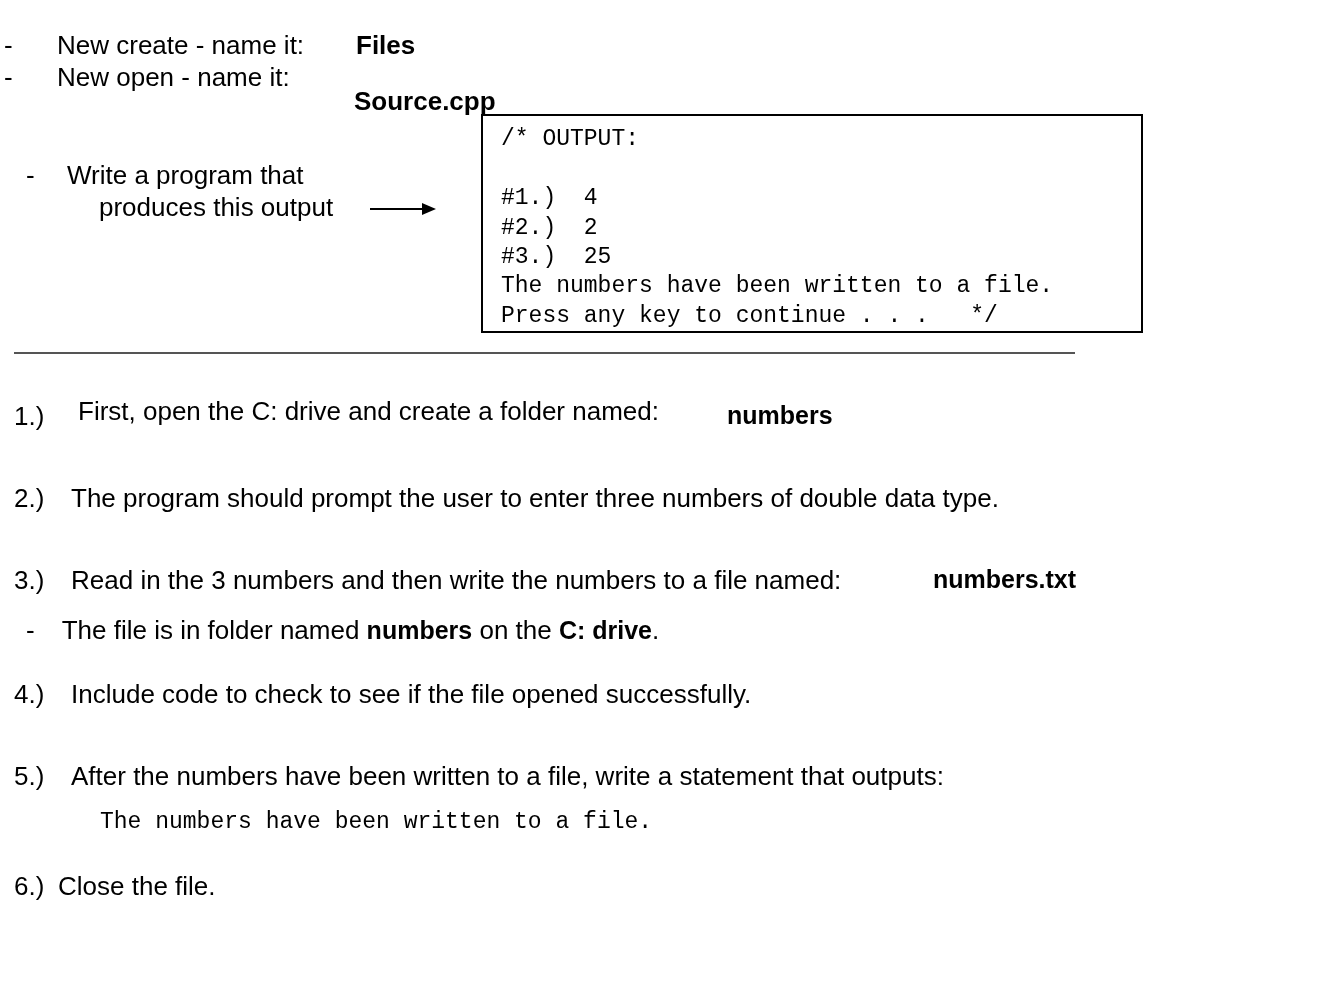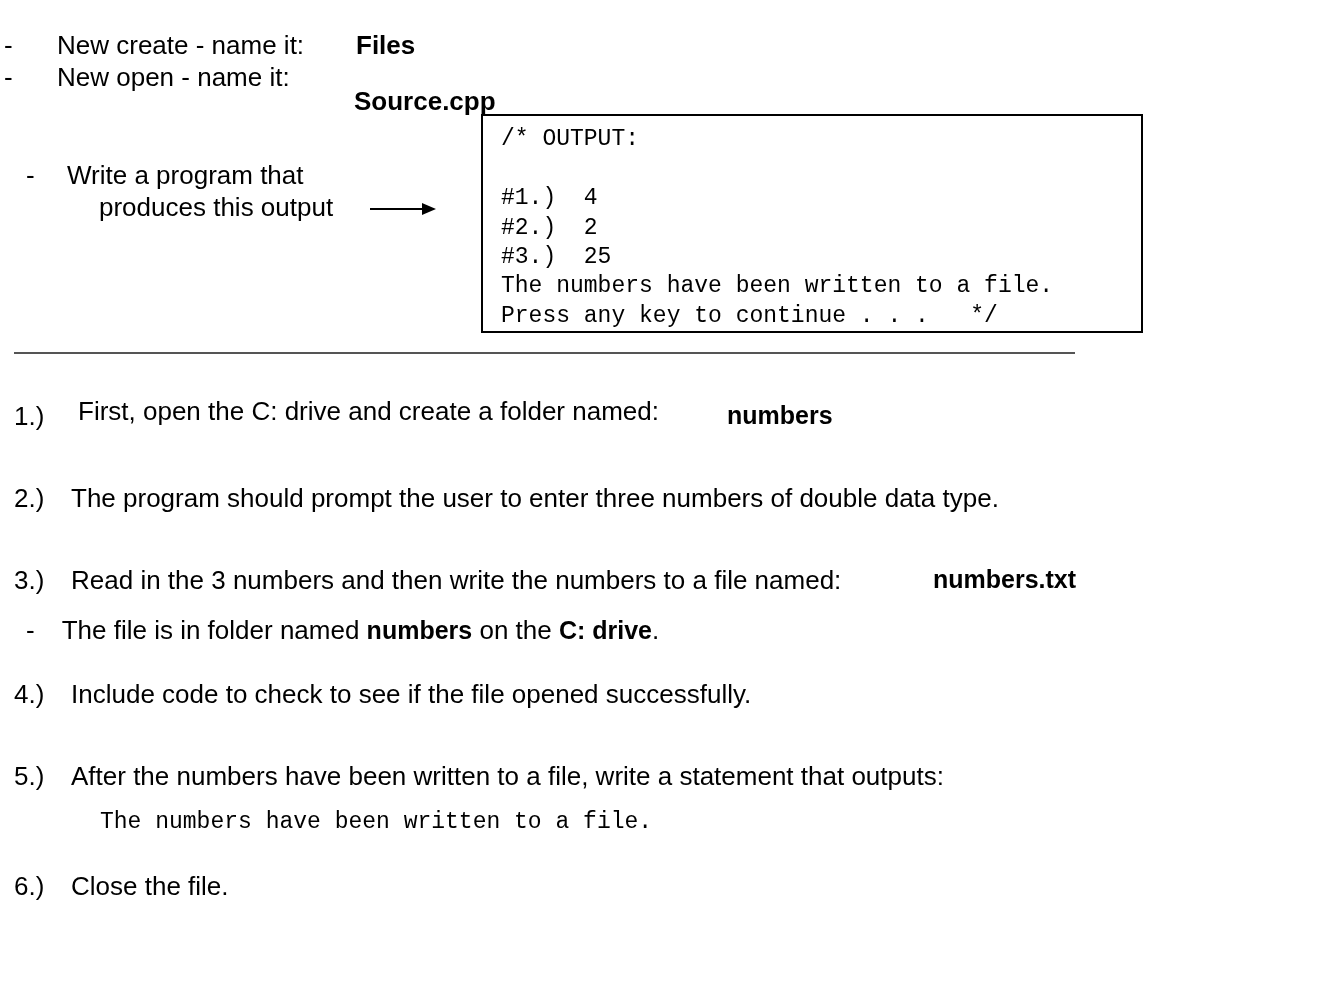--- a/index.html
+++ b/index.html
@@ -75,14 +75,14 @@
 </div>
 
 <div>
   <span class="abs sans" style="left:14px; top:761px;">5.)</span>
   <span class="abs sans" style="left:71px; top:761px;">After the numbers have been written to a file, write a statement that outputs:</span>
   <span class="abs mono" style="left:100px; top:809px; font-size:23px;">The numbers have been written to a file.</span>
 </div>
 
 <div>
   <span class="abs sans" style="left:14px; top:871px;">6.)</span>
-  <span class="abs sans" style="left:71px; top:871px;text-align:center;">Close the file.</span>
+  <span class="abs sans" style="left:58px; top:871px;text-align:center;">Close the file.</span>
 </div>
 
 </body></html>

